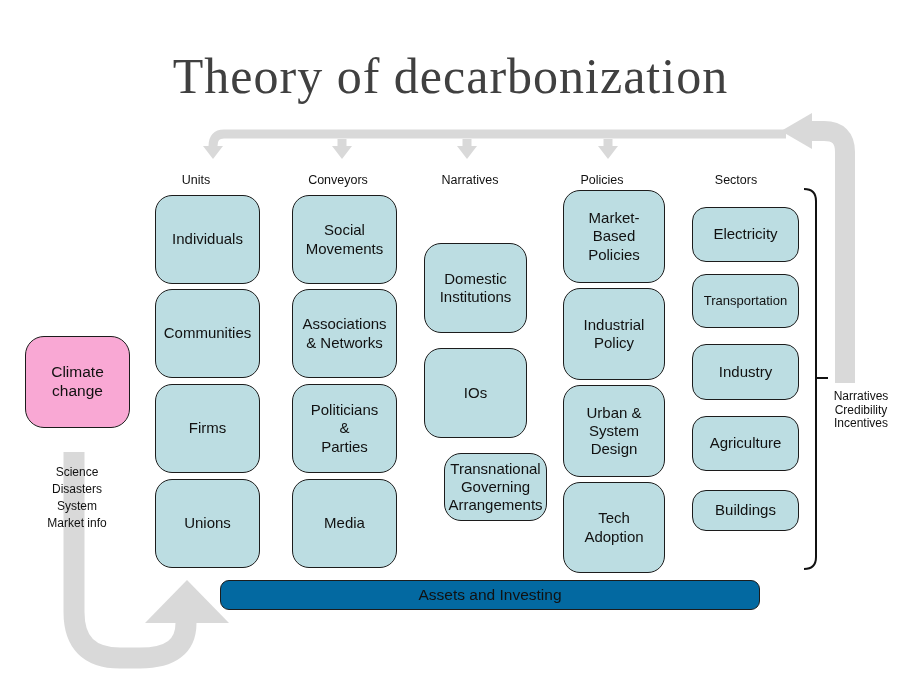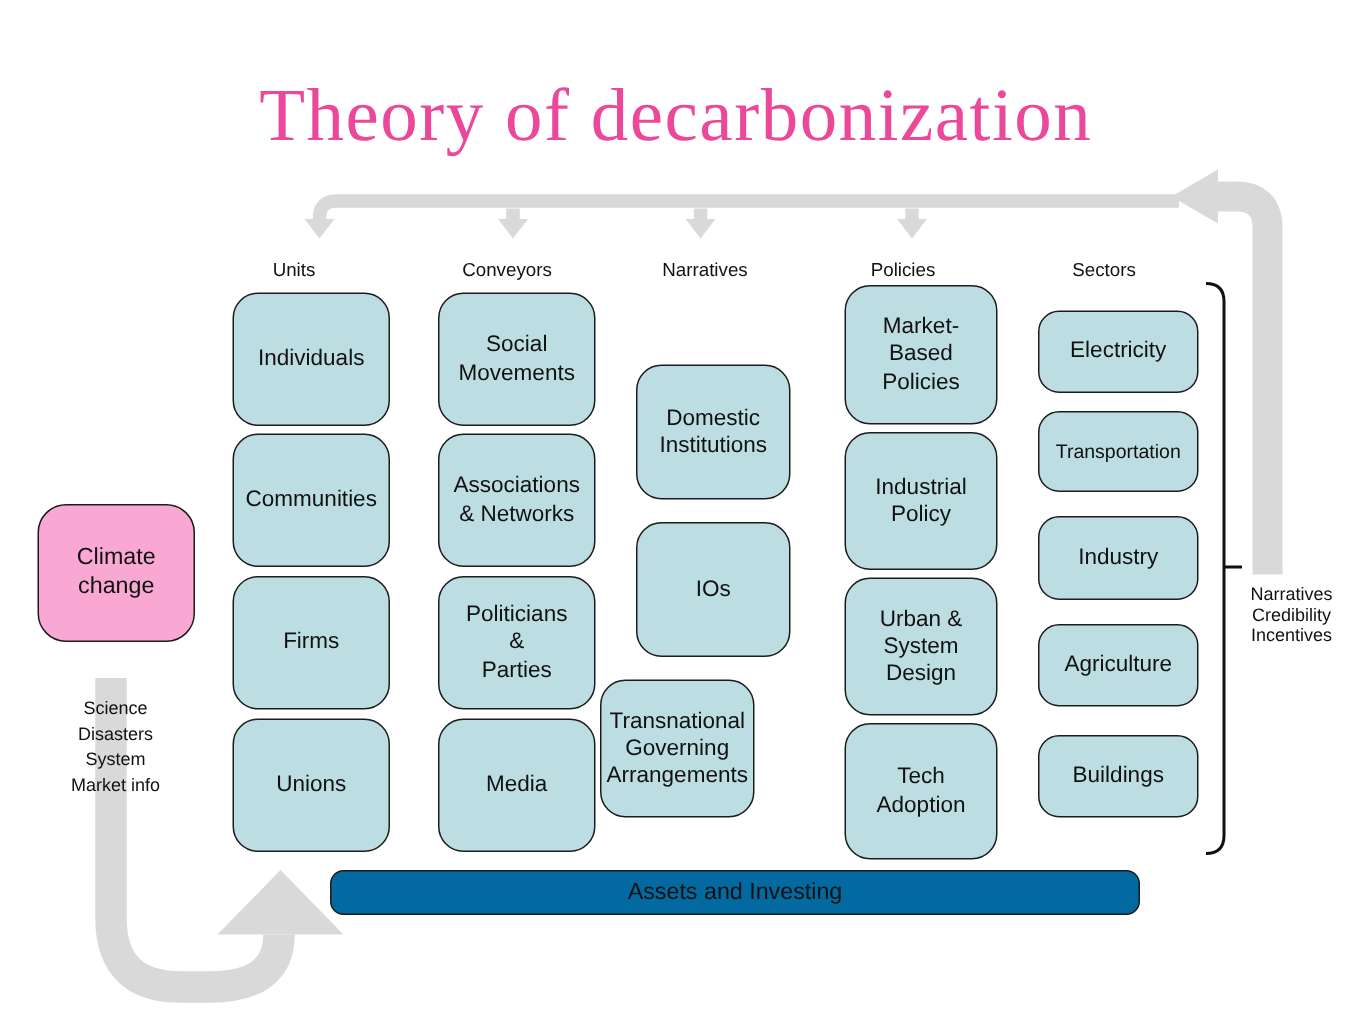--- a/index.html
+++ b/index.html
@@ -1,20 +1,20 @@
 <!DOCTYPE html>
 <html><head>
 <meta charset="utf-8">
 <style>
   html,body{margin:0;padding:0;background:#ffffff;}
   .canvas{position:relative;width:901px;height:676px;background:#ffffff;overflow:hidden;
           font-family:"Liberation Sans",sans-serif;color:#111;}
   .arrow-layer{position:absolute;left:0;top:0;z-index:0;}
   .title{position:absolute;top:47px;left:0;width:100%;text-align:center;z-index:1;
-         font-family:"Liberation Serif",serif;font-size:50px;letter-spacing:1px;color:#ec4899;}
+         font-family:"Liberation Serif",serif;font-size:50px;letter-spacing:1px;color:#404040;}
   .col-label{position:absolute;top:173px;transform:translateX(-50%);font-size:12.5px;z-index:1;}
   .node{position:absolute;background:#bcdde2;border:1.4px solid #1c1c1c;border-radius:17px;
         display:flex;align-items:center;justify-content:center;text-align:center;
         font-size:15px;line-height:1.22;white-space:pre-line;z-index:1;box-sizing:border-box;}
   .node.sector{border-radius:14px;}
   .node.small-text{font-size:13px;}
   .node.source{background:#f9a8d4;border-radius:19px;font-size:15.5px;}
   .bar{position:absolute;left:220px;top:580px;width:540px;height:30px;background:#0369a1;
        border:1.4px solid #1c1c1c;border-radius:9px;display:flex;align-items:center;
        justify-content:center;font-size:15.5px;z-index:1;box-sizing:border-box;}
@@ -69,40 +69,40 @@
   <div class="node" style="left:292px;top:384px;width:105px;height:89px">Politicians
 &amp;
 Parties</div>
   <div class="node" style="left:292px;top:289px;width:105px;height:89px">Associations
 &amp; Networks</div>
   <div class="node" style="left:292px;top:479px;width:105px;height:89px">Media</div>
 
   <div class="node" style="left:424px;top:243px;width:103px;height:90px">Domestic
 Institutions</div>
   <div class="node" style="left:424px;top:348px;width:103px;height:90px">IOs</div>
-  <div class="node" style="left:400px;top:453px;width:103px;height:92px">Transnational
+  <div class="node" style="left:444px;top:453px;width:103px;height:68px">Transnational
 Governing
 Arrangements</div>
 
   <div class="node" style="left:563px;top:190px;width:102px;height:93px">Market-
 Based
 Policies</div>
   <div class="node" style="left:563px;top:288px;width:102px;height:92px">Industrial
 Policy</div>
   <div class="node" style="left:563px;top:385px;width:102px;height:92px">Urban &amp;
 System
 Design</div>
   <div class="node" style="left:563px;top:482px;width:102px;height:91px">Tech
 Adoption</div>
 
   <div class="node sector" style="left:692px;top:207px;width:107px;height:55px">Electricity</div>
   <div class="node sector small-text" style="left:692px;top:274px;width:107px;height:54px">Transportation</div>
   <div class="node sector" style="left:692px;top:344px;width:107px;height:56px">Industry</div>
   <div class="node sector" style="left:692px;top:416px;width:107px;height:55px">Agriculture</div>
-  <div class="node sector" style="left:692px;top:490px;width:107px;height:55px">Buildings</div>
+  <div class="node sector" style="left:692px;top:490px;width:107px;height:41px">Buildings</div>
 
   <div class="node source" style="left:25px;top:336px;width:105px;height:92px">Climate
 change</div>
   <div class="side-text" style="left:77px;top:464px">
     <div>Science</div>
     <div>Disasters</div>
     <div>System</div>
     <div>Market info</div>
   </div>
 

